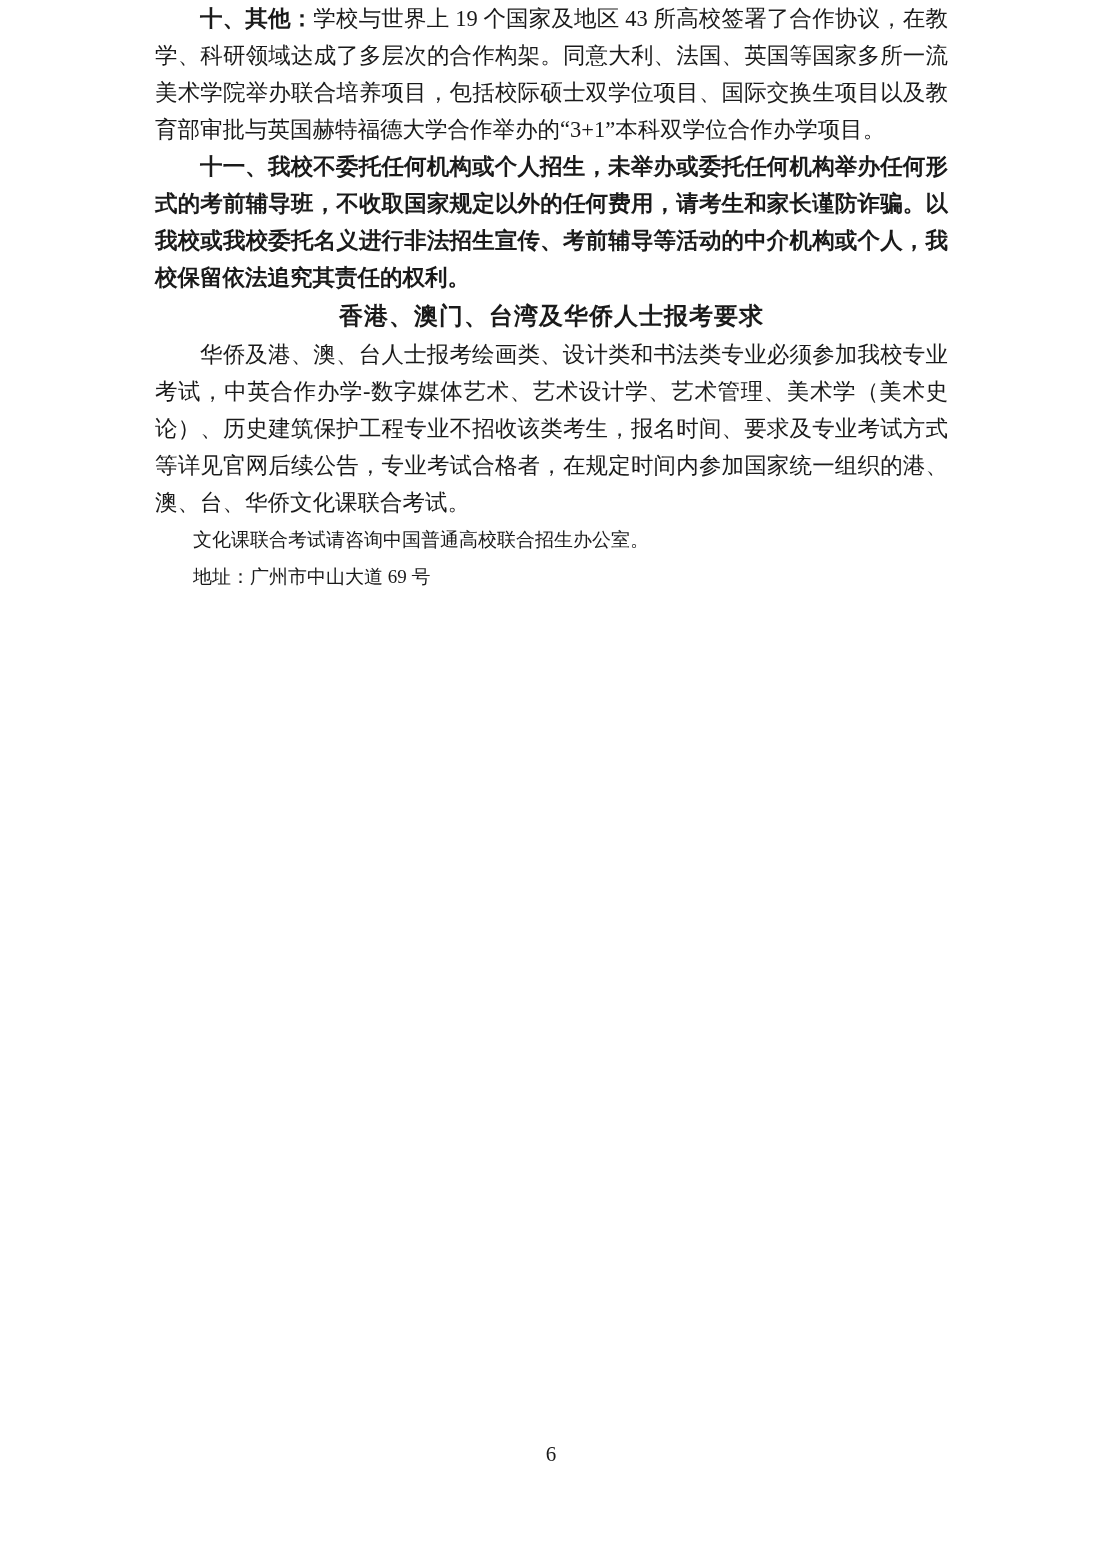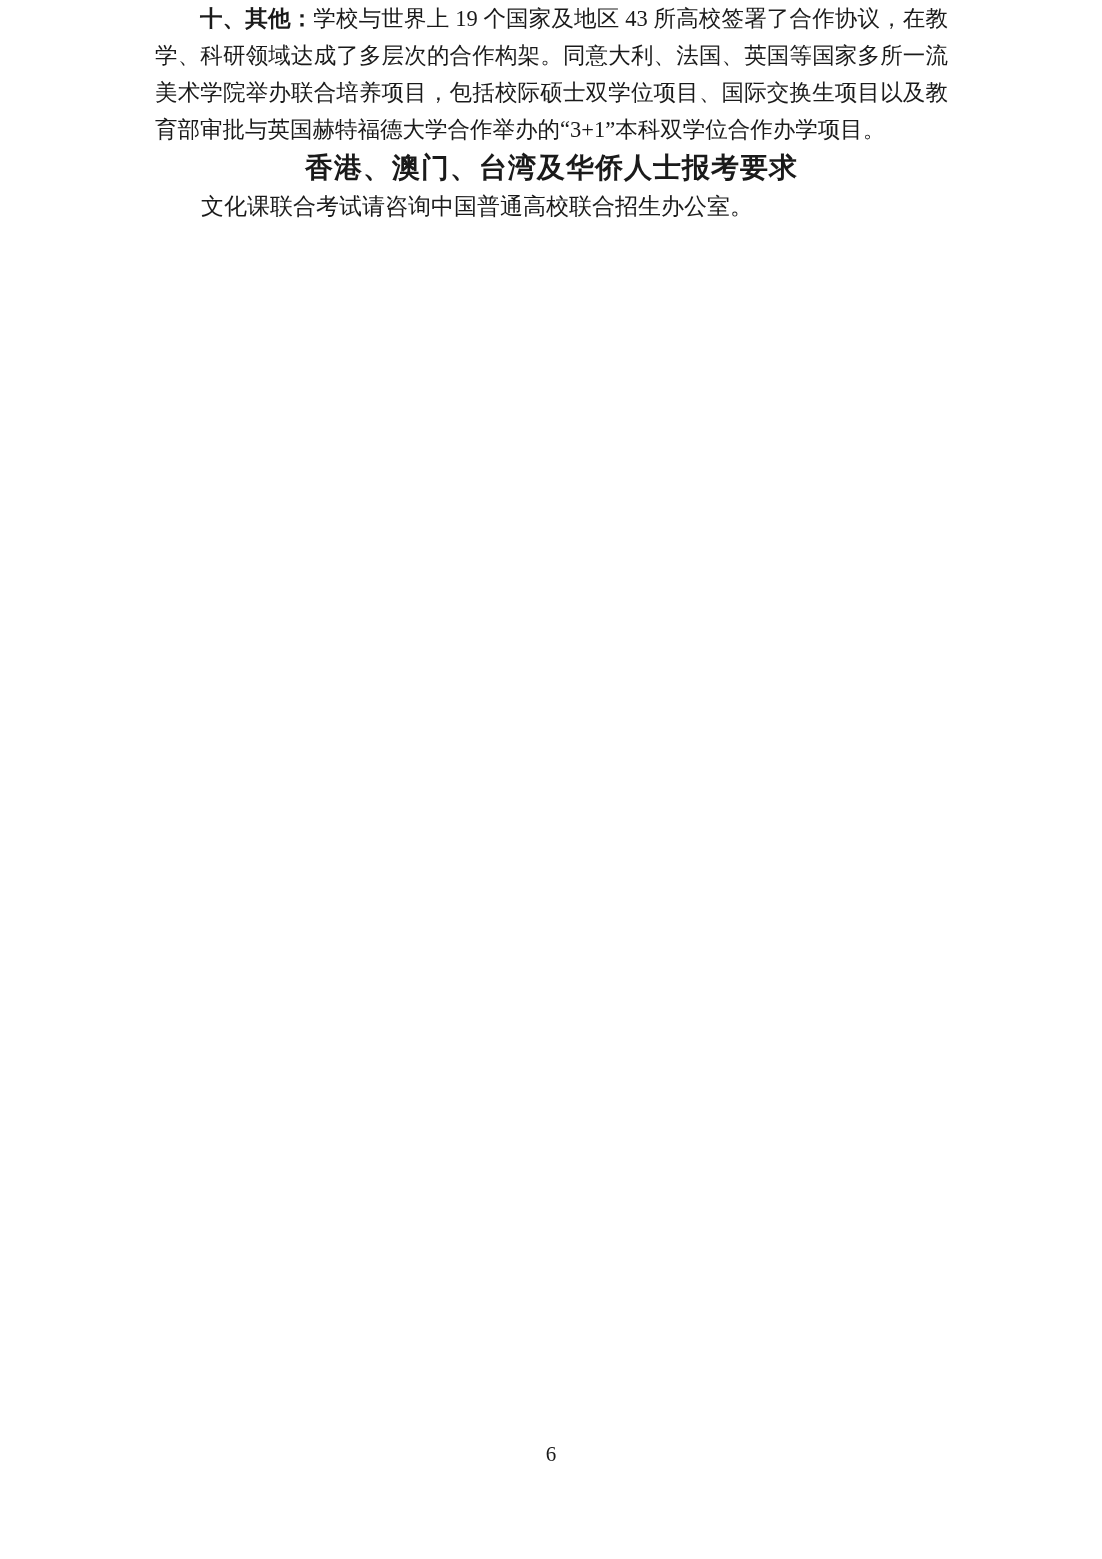--- a/index.html
+++ b/index.html
@@ -46,34 +46,34 @@
     font-weight: bold;
   }
 
   .block-10 { margin-top: 53px; }
   .block-11 { margin-top: 21px; }
   .block-disclaimer { margin-top: 21px; }
   .block-phone { margin-top: 23px; }
 
   h2.section-heading {
     margin: 0;
-    font-size: 28px;
+    font-size: 24px;
     line-height: 40px;
     font-weight: bold;
     text-align: center;
     text-indent: 0;
     letter-spacing: 1px;
     font-family: "Liberation Sans", "DejaVu Sans", sans-serif;
   }
   .block-heading { margin-top: 123px; }
   .block-hkbody { margin-top: 36px; }
 
   .contact-line {
     margin: 0;
-    font-size: 23px;
+    font-size: 19px;
     line-height: 37px;
     text-indent: 2em;
     text-align: left;
     white-space: nowrap;
   }
 
   .page-number {
     position: absolute;
     left: 0;
     top: 1440px;
@@ -85,24 +85,27 @@
   }
 </style>
 </head>
 <body>
 
 <div class="page">
   <div class="content">
 
     <p class="para block-10"><span class="lead">十、其他：</span><span>学校与世界上 19 个国家及地区 43 所高校签署了合作协议，在教学、科研领域达成了多层次的合作构架。同意大利、法国、英国等国家多所一流美术学院举办联合培养项目，包括校际硕士双学位项目、国际交换生项目以及教育部审批与英国赫特福德大学合作举办的“3+1”本科双学位合作办学项目。</span></p>
 
+    <p class="para bold block-11">十一、我校不委托任何机构或个人招生，未举办或委托任何机构举办任何形式的考前辅导班，不收取国家规定以外的任何费用，请考生和家长谨防诈骗。以我校或我校委托名义进行非法招生宣传、考前辅导等活动的中介机构或个人，我校保留依法追究其责任的权利。</p>
 
 
 
     <h2 class="section-heading block-heading">香港、澳门、台湾及华侨人士报考要求</h2>
 
+    <p class="para block-hkbody">华侨及港、澳、台人士报考绘画类、设计类和书法类专业必须参加我校专业考试，中英合作办学-数字媒体艺术、艺术设计学、艺术管理、美术学（美术史论）、历史建筑保护工程专业不招收该类考生，报名时间、要求及专业考试方式等详见官网后续公告，专业考试合格者，在规定时间内参加国家统一组织的港、澳、台、华侨文化课联合考试。</p>
 
     <p class="contact-line">文化课联合考试请咨询中国普通高校联合招生办公室。</p>
+    <p class="contact-line">地址：广州市中山大道 69 号</p>
 
   </div>
 
   <div class="page-number">6</div>
 </div>
 
 </body></html>

